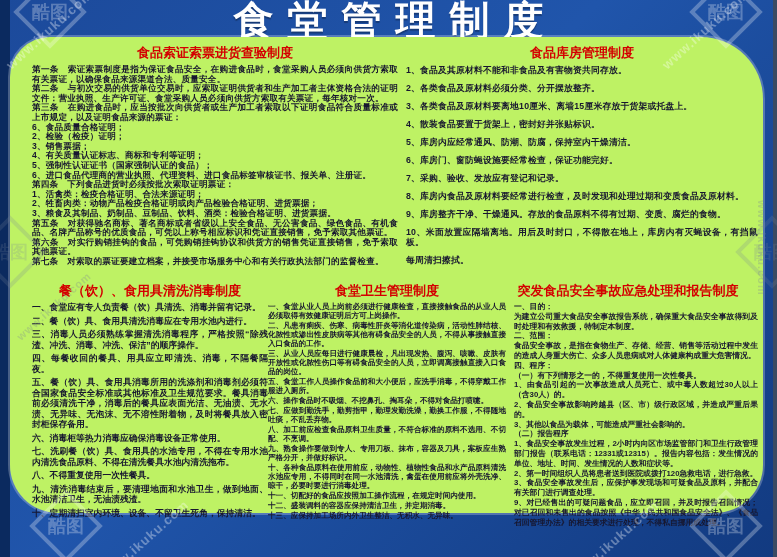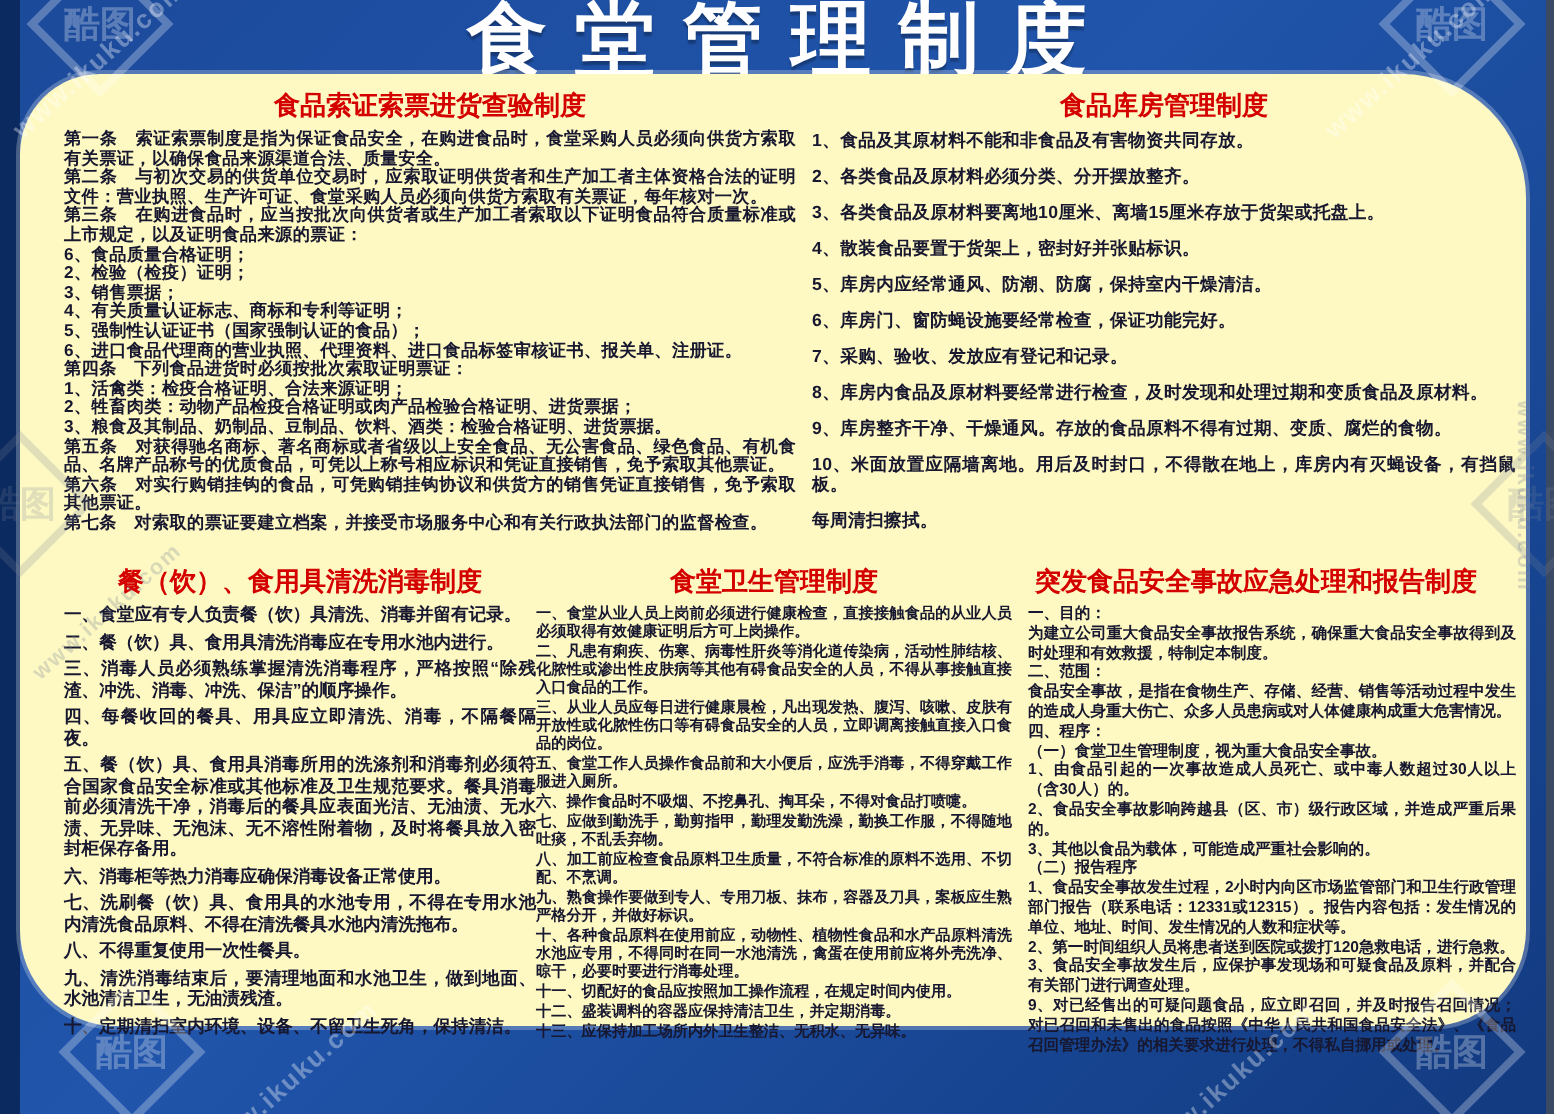--- a/index.html
+++ b/index.html
@@ -9,21 +9,21 @@
     background:linear-gradient(135deg,#1c4a9b 0%,#2055ab 45%,#123a80 100%);
   }
   .edge-left{position:absolute;left:0;top:0;width:10px;height:557px;background:#0b2a5f;}
   .edge-right{position:absolute;right:0;top:0;width:4px;height:557px;background:#3a4a63;}
   .banner{position:absolute;left:10px;top:0;width:771px;height:40px;display:flex;align-items:center;justify-content:center;}
   .title{
     margin:0;color:#ffffff;font-size:40px;font-weight:bold;letter-spacing:14px;
     text-shadow:0 2px 1px rgba(0,0,0,.28);line-height:40px;white-space:nowrap;
   }
   .panel{
-    position:absolute;left:10px;top:37px;width:753px;height:476px;background:#fef9c3;
+    position:absolute;left:10px;top:37px;width:753px;height:476px;background:#bef264;
     border-radius:40px 62px 48px 48px;box-shadow:0 0 0 2px rgba(255,255,255,.25);
   }
   section{position:absolute;}
   .sec-h{
     margin:0 0 4px 0;text-align:center;color:#d40000;font-weight:bold;white-space:nowrap;
   }
   .s1 .sec-h,.s2 .sec-h{font-size:13px;line-height:16px;}
   .s3 .sec-h,.s4 .sec-h,.s5 .sec-h{font-size:13px;line-height:15px;}
   .line{color:#17172f;font-weight:bold;text-align:justify;}
   .s1{left:22px;top:8px;width:366px;}
@@ -138,21 +138,21 @@
     </section>
 
     <section class="s5">
       <h2 class="sec-h">突发食品安全事故应急处理和报告制度</h2>
       <div class="sec-body">
           <div class="line">一、目的：</div>
           <div class="line">为建立公司重大食品安全事故报告系统，确保重大食品安全事故得到及时处理和有效救援，特制定本制度。</div>
           <div class="line">二、范围：</div>
           <div class="line">食品安全事故，是指在食物生产、存储、经营、销售等活动过程中发生的造成人身重大伤亡、众多人员患病或对人体健康构成重大危害情况。</div>
           <div class="line">四、程序：</div>
-          <div class="line">（一）食堂卫生管理制度，视为重大食品安全事故。</div>
+          <div class="line">（一）有下列情形之一的，不得重复使用一次性餐具。</div>
           <div class="line">1、由食品引起的一次事故造成人员死亡、或中毒人数超过30人以上（含30人）的。</div>
           <div class="line">2、食品安全事故影响跨越县（区、市）级行政区域，并造成严重后果的。</div>
           <div class="line">3、其他以食品为载体，可能造成严重社会影响的。</div>
           <div class="line">（二）报告程序</div>
           <div class="line">1、食品安全事故发生过程，2小时内向区市场监管部门和卫生行政管理部门报告（联系电话：12331或12315）。报告内容包括：发生情况的单位、地址、时间、发生情况的人数和症状等。</div>
           <div class="line">2、第一时间组织人员将患者送到医院或拨打120急救电话，进行急救。</div>
           <div class="line">3、食品安全事故发生后，应保护事发现场和可疑食品及原料，并配合有关部门进行调查处理。</div>
           <div class="line">9、对已经售出的可疑问题食品，应立即召回，并及时报告召回情况；对已召回和未售出的食品按照《中华人民共和国食品安全法》、《食品召回管理办法》的相关要求进行处理，不得私自挪用或处理。</div>
         </div>
     </section>

